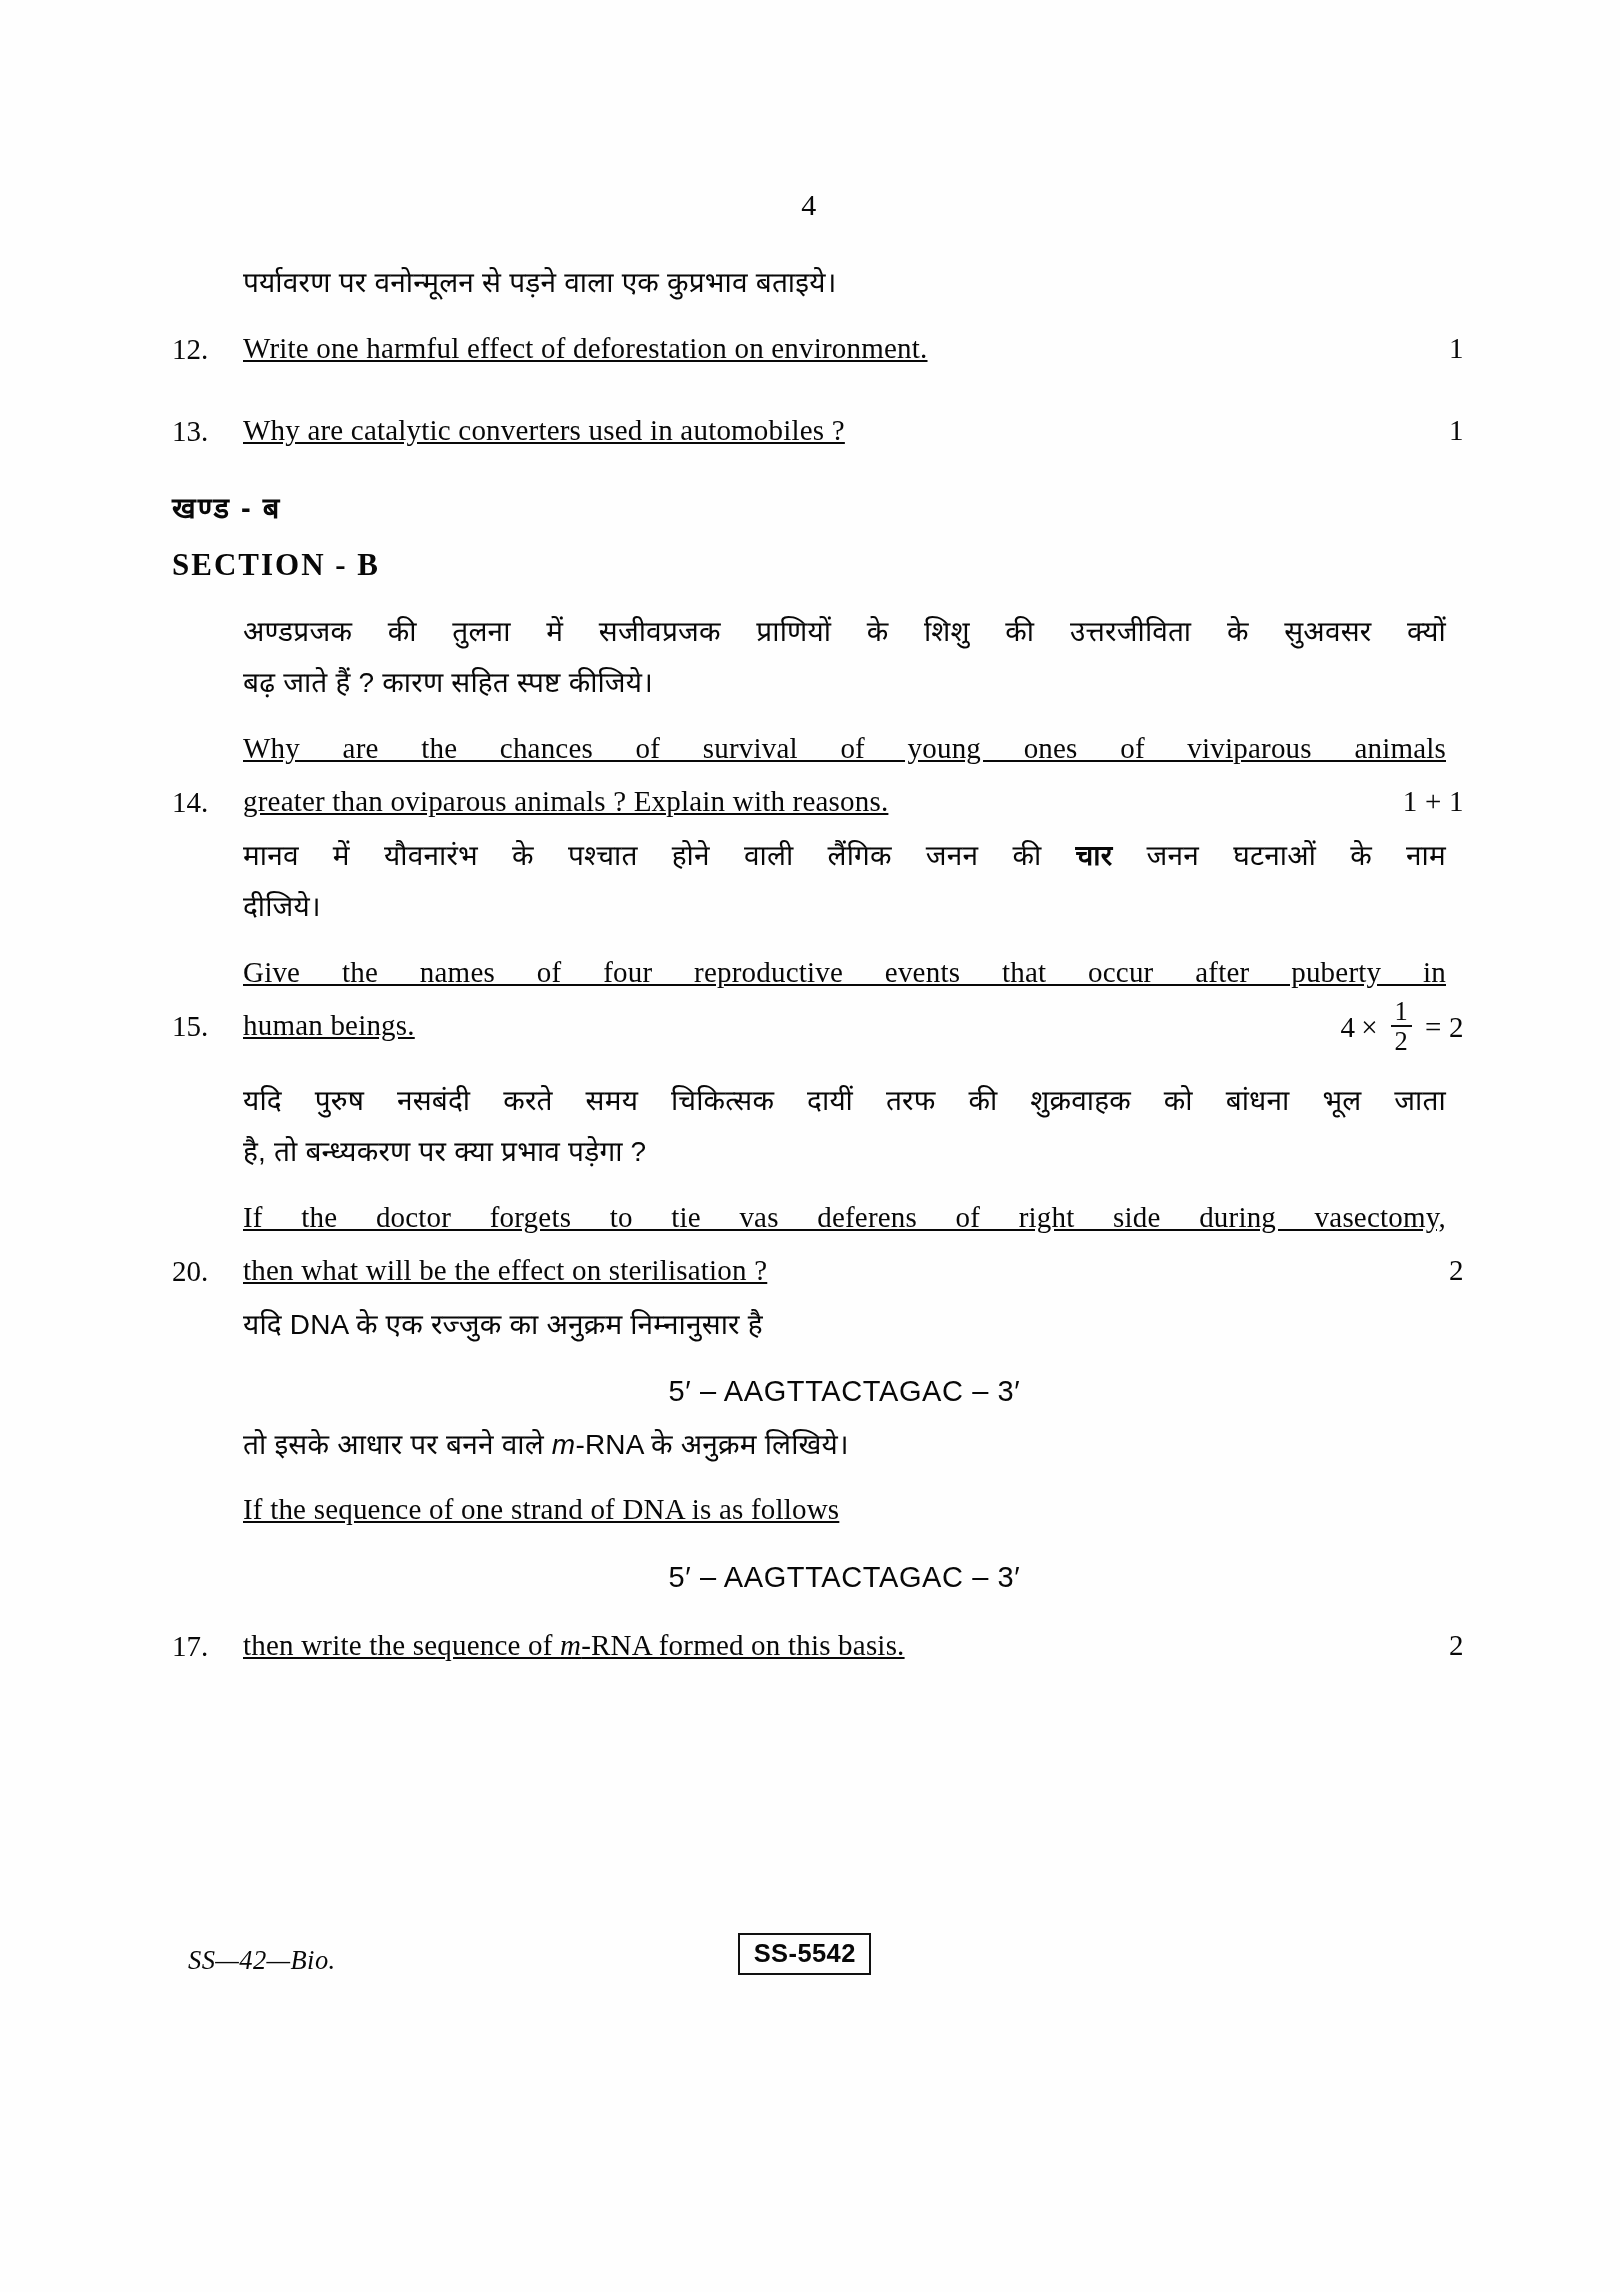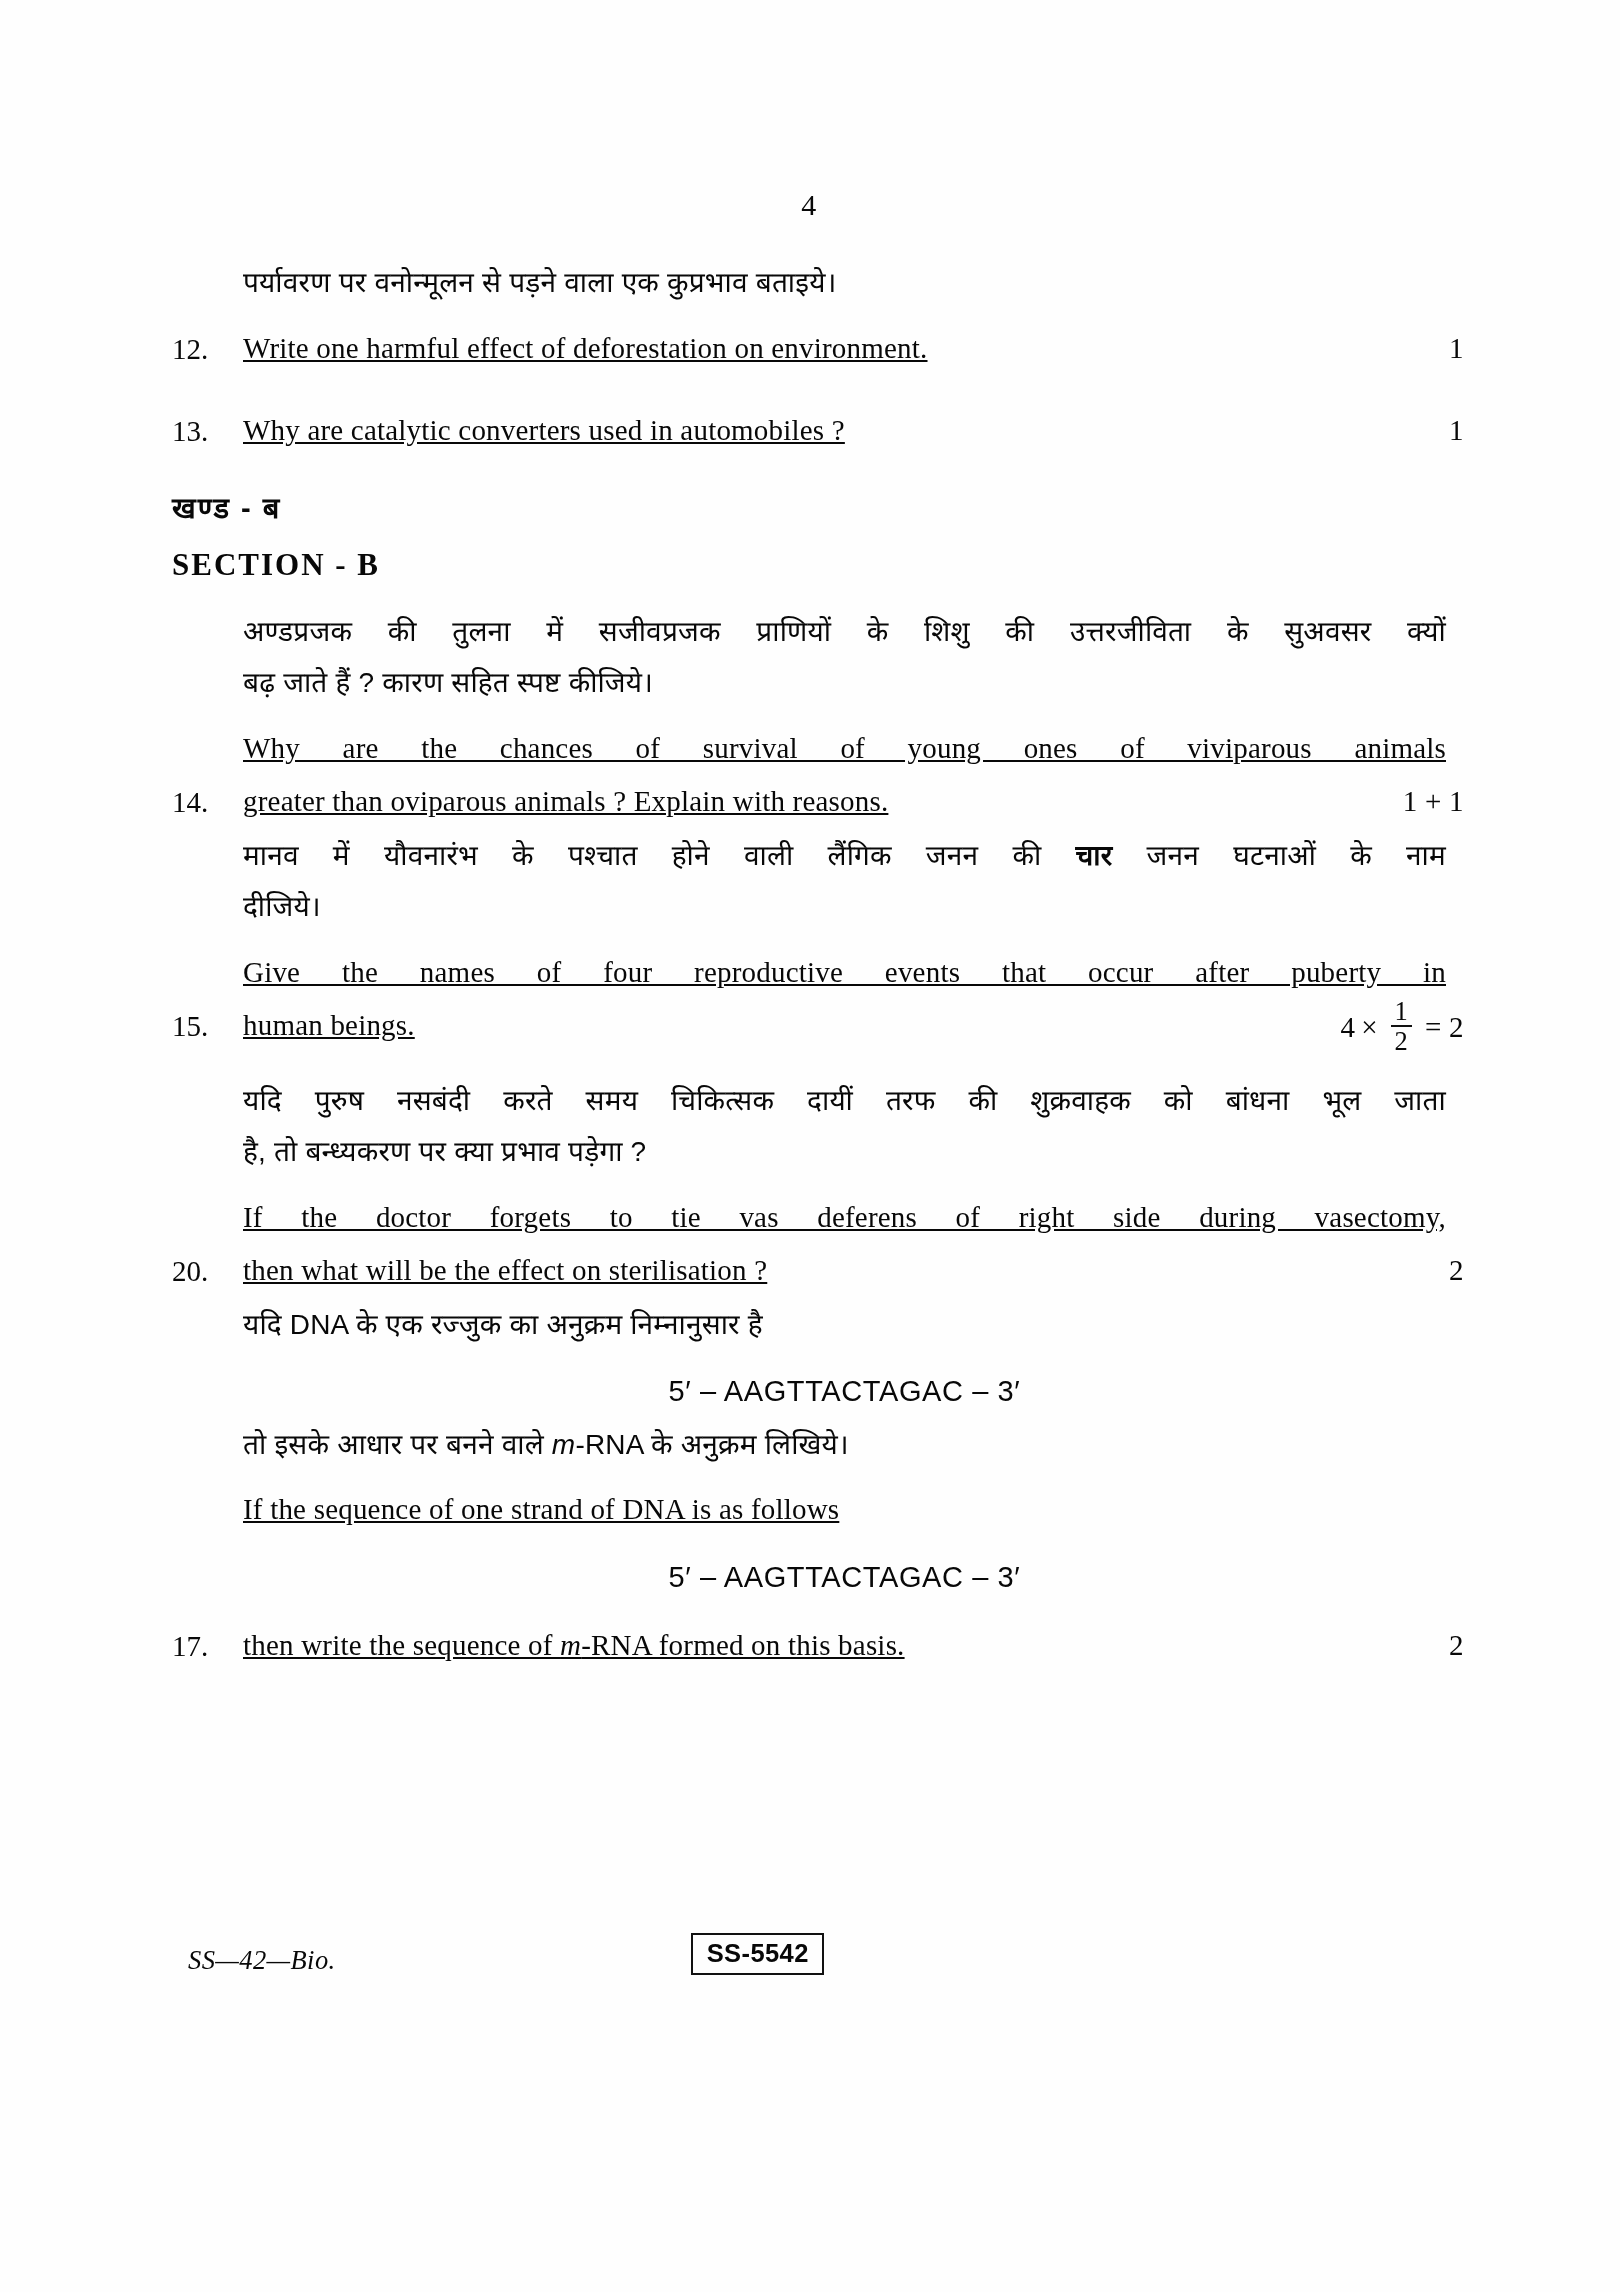--- a/index.html
+++ b/index.html
@@ -180,21 +180,21 @@
     position: absolute;
     left: 0;
     top: 0;
     font-family: "Liberation Serif", "DejaVu Serif", serif;
     font-style: italic;
     font-size: 26.5px;
     letter-spacing: 0.4px;
   }
   .footer-code {
     position: absolute;
-    left: 503px;
+    left: 550px;
     top: -11.8px;
     border: 2.9px solid #111;
     padding: 3.9px 13.7px 4.9px 13.7px;
     font-family: "Liberation Sans", "DejaVu Sans", sans-serif;
     font-weight: 700;
     font-size: 25.5px;
     letter-spacing: 0.4px;
     line-height: 29px;
   }
 </style>

